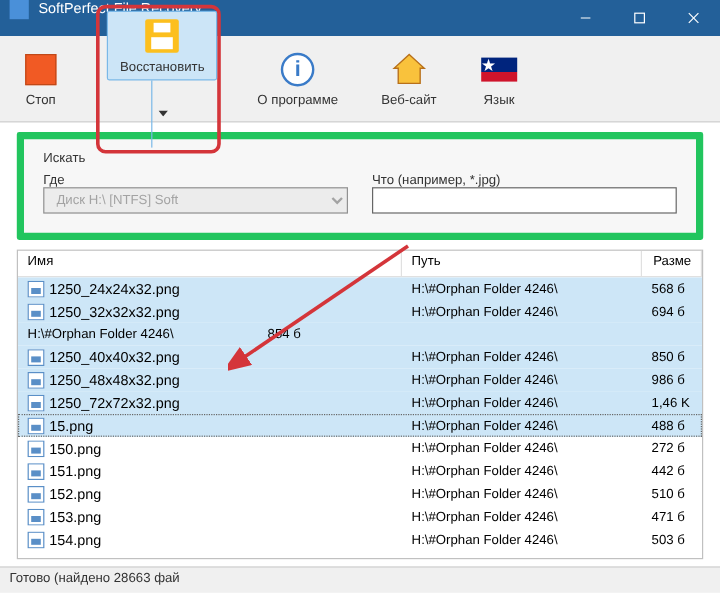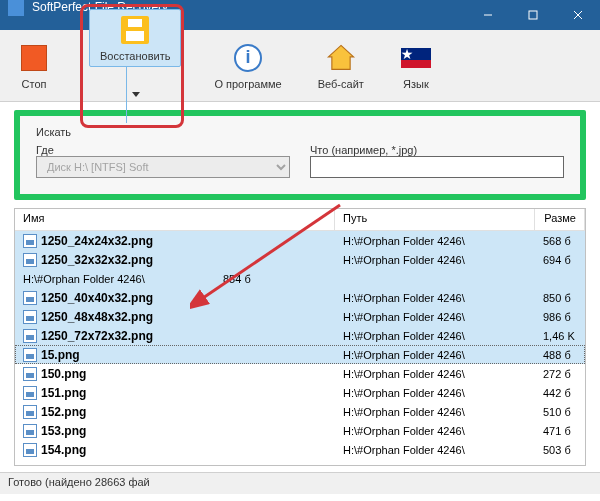--- a/index.html
+++ b/index.html
@@ -42,21 +42,21 @@
 .list-header .col { padding: 3px 8px; font-size: 11px; border-right: 1px solid #e0e0e0; }
 .col-name { width: 320px; }
 .col-path { width: 200px; }
 .col-size { flex: 1; text-align: right; }
 
 .list-body { overflow-y: scroll; overflow-x: scroll; height: 236px; }
 .row { display: flex; height: 19px; align-items: center; }
 .row.sel { background: #cde6f7; }
 .row.focus { outline: 1px dotted #666; outline-offset: -1px; }
 .row .cell { padding: 0 8px; font-size: 11px; white-space: nowrap; overflow: hidden; }
-.row .cell-name { width: 320px; display: flex; align-items: center; gap: 4px; font-weight: bold; }
+.row .cell-name { width: 320px; display: flex; align-items: center; gap: 4px; }
 .row .cell-path { width: 200px; }
 .row .cell-size { flex: 1; text-align: left; padding-right: 2px; }
 .file-icon { width: 14px; height: 14px; border: 1px solid #5a8fc7; background: #fff; position: relative; flex-shrink: 0; }
 .file-icon::after { content:""; position:absolute; bottom:2px; left:2px; right:2px; height:5px; background:#5a8fc7; }
 
 .hscroll { height: 17px; background: #f0f0f0; border-top: 1px solid #d0d0d0; position: relative; }
 .hscroll-thumb { position: absolute; left: 17px; top: 1px; height: 15px; width: 380px; background: #c8c8c8; }
 .hscroll-arrow { position:absolute; top:0; width:17px; height:17px; display:flex; align-items:center; justify-content:center; color:#666; }
 
 .statusbar { height: 22px; background: #f0f0f0; border-top: 1px solid #d0d0d0; padding: 3px 8px; font-size: 11px; color: #333; }

